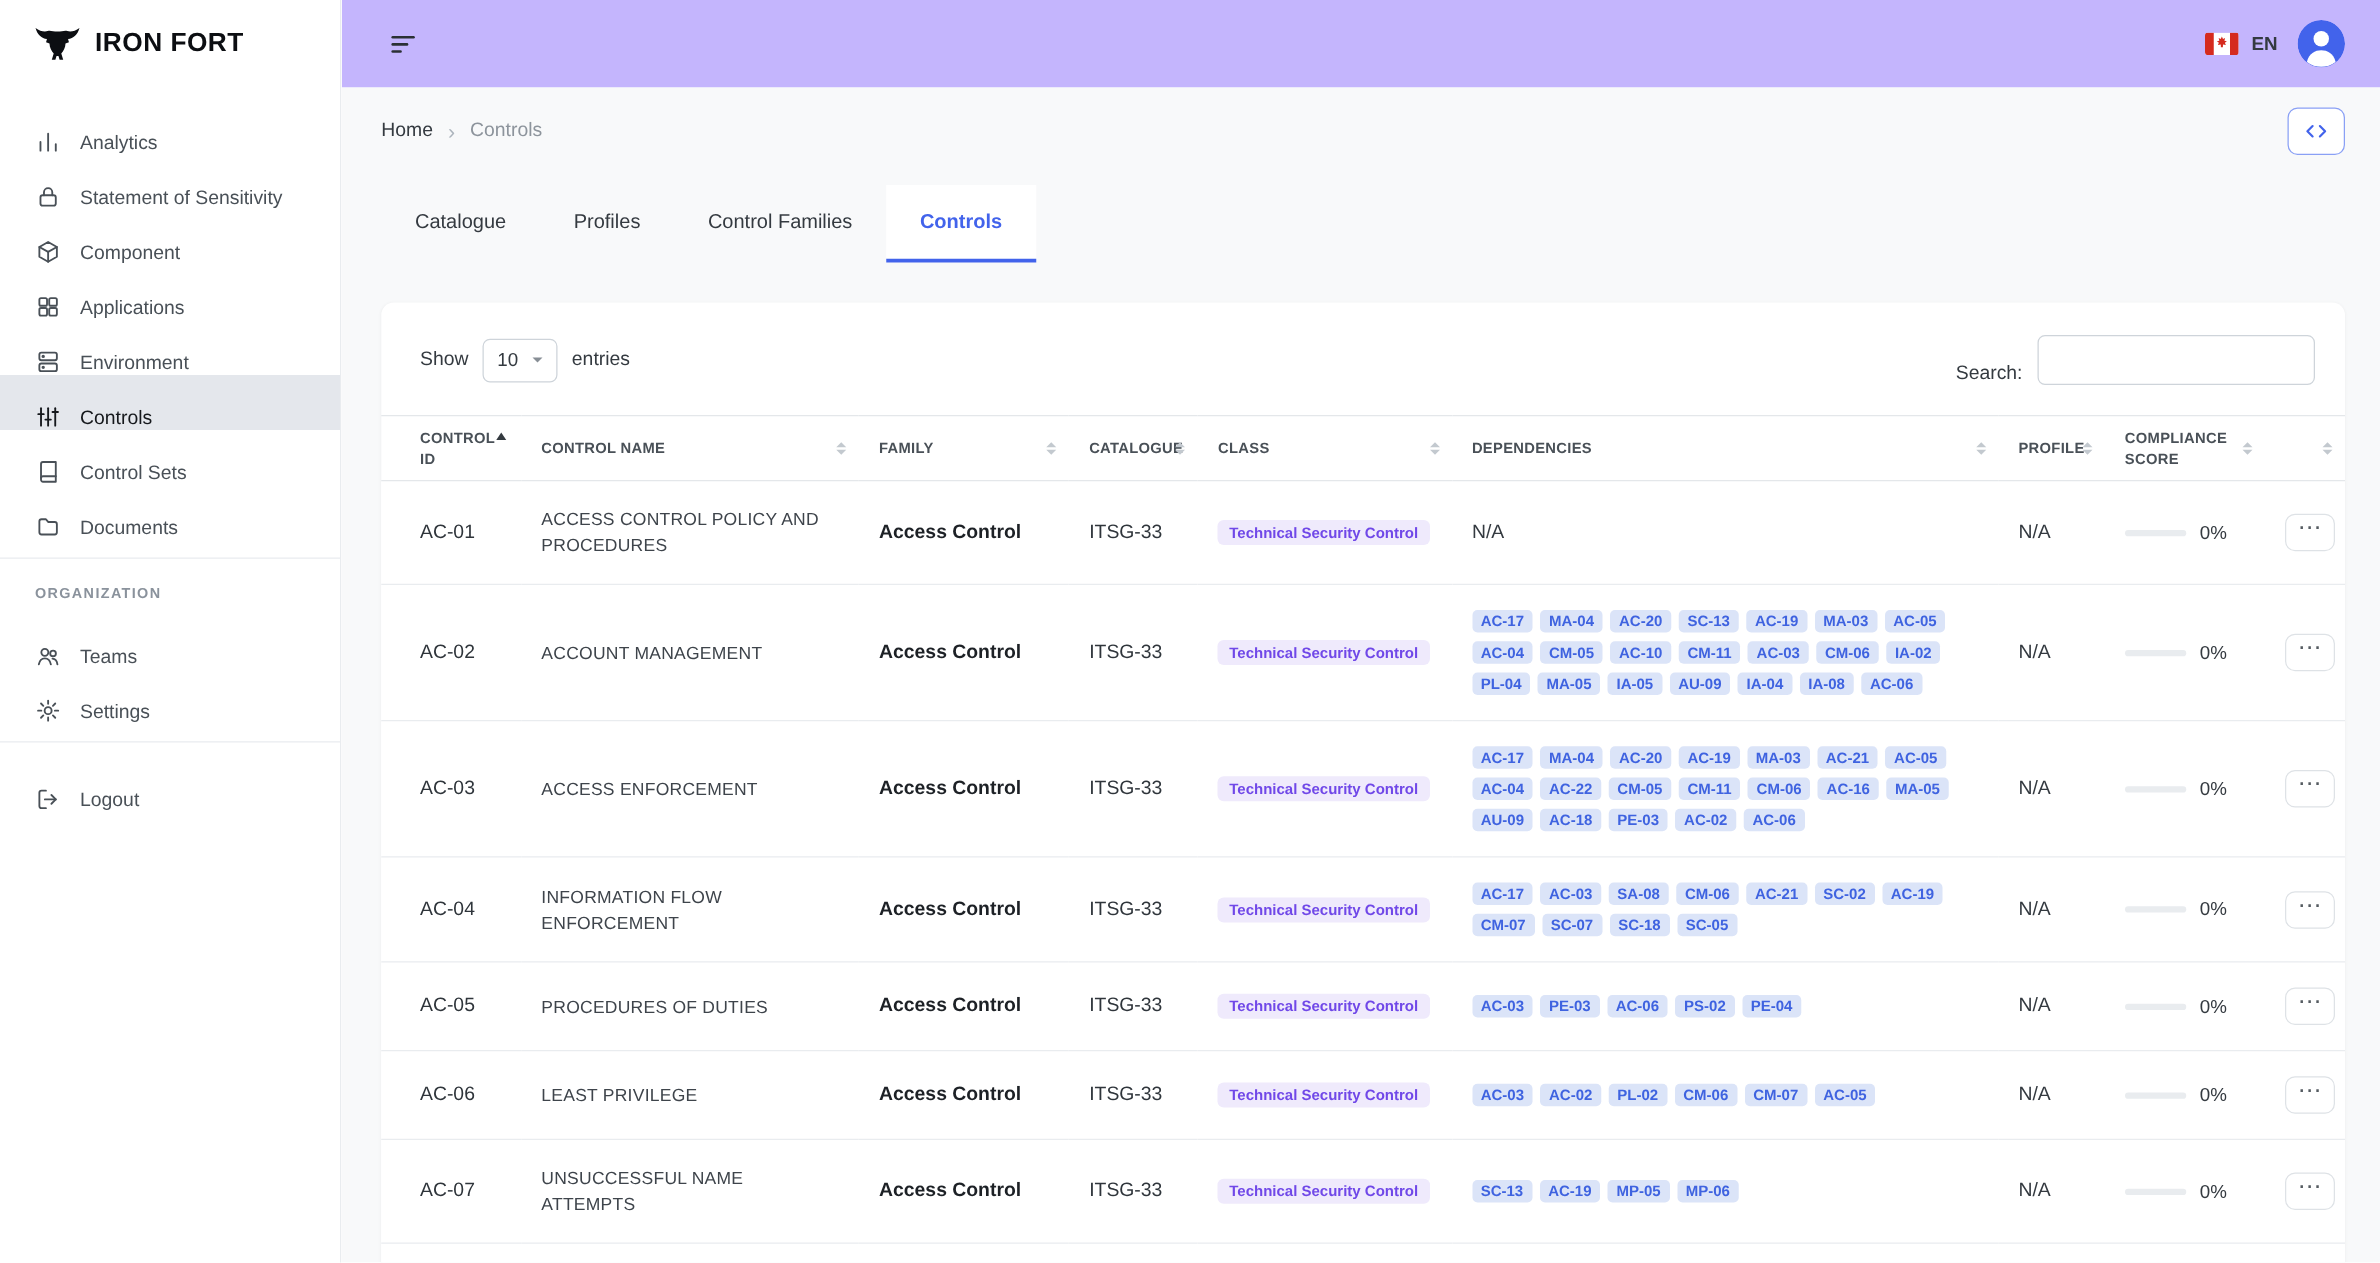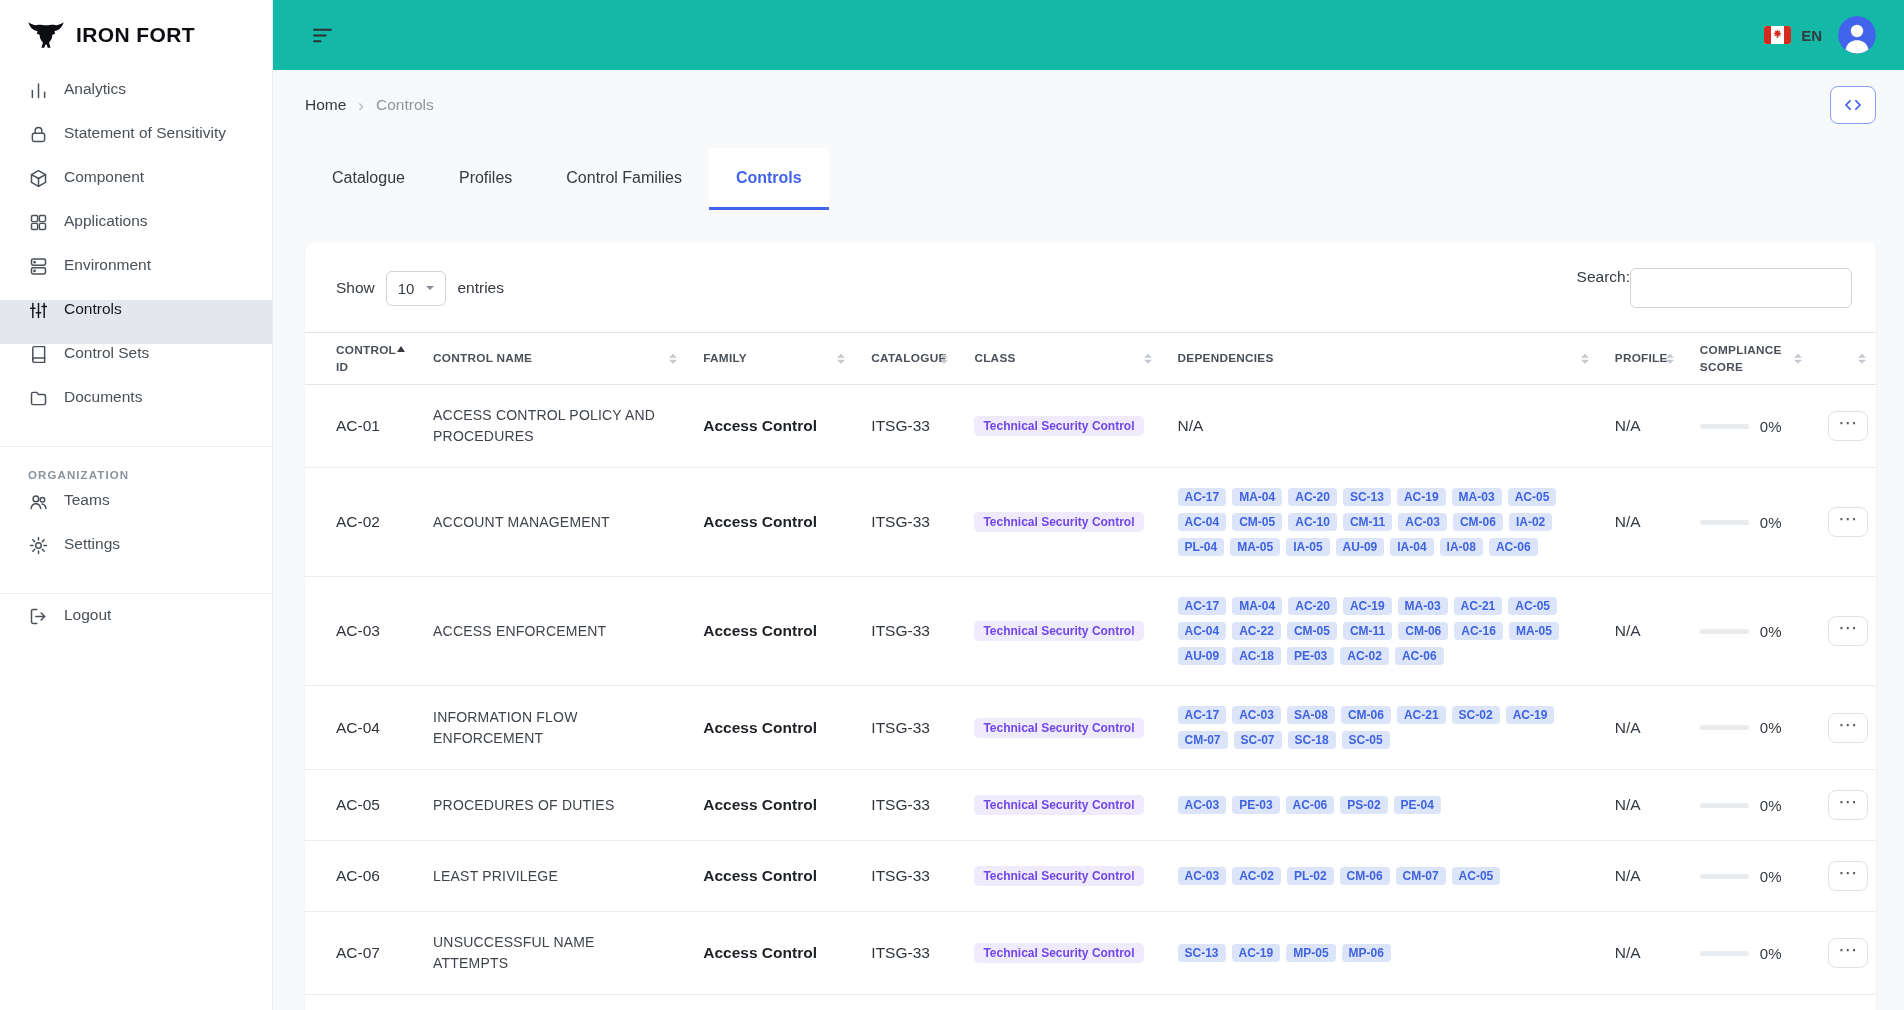--- a/index.html
+++ b/index.html
@@ -6,30 +6,30 @@
   html,body{width:1904px;height:1010px;overflow:hidden}
   body{font-family:"Liberation Sans","DejaVu Sans",sans-serif;background:#fff;color:#212529}
 
   
   .sidebar{position:fixed;left:0;top:0;bottom:0;width:273px;background:#fff;border-right:1px solid #e9ecef;z-index:5}
   .logo-row{height:70px;display:flex;align-items:center;gap:11px;padding:0 18px 0 27px;cursor:pointer}
   .logo-icon svg{width:38px;height:34px;display:block;fill:#0c0e12;stroke:none}
   .logo-text{font-size:21px;font-weight:800;letter-spacing:.4px;color:#0c0e12;white-space:nowrap}
   .nav{padding-top:10px}
   .icon svg{fill:none;stroke:currentColor;stroke-width:1.7;stroke-linecap:round;stroke-linejoin:round;display:block}
-  .nav-item{height:44px;display:flex;align-items:flex-start;gap:15px;padding:0 28px;color:#495057;font-size:15.5px;cursor:pointer;white-space:nowrap}
+  .nav-item{height:44px;display:flex;align-items:flex-end;gap:15px;padding:0 28px;color:#495057;font-size:15.5px;cursor:pointer;white-space:nowrap}
   .nav-item .icon svg{width:21px;height:21px}
   .nav-item.active{background:#e4e7ec;color:#15181c}
   .sidebar-divider{border-top:1px solid #e9ecef;margin-top:14px}
   .section-label{padding:22px 28px 10px;font-size:11.5px;font-weight:700;letter-spacing:1.1px;color:#8a929c}
   #nav-logout{padding-top:12px}
 
   
   .content{margin-left:273px;display:flex;flex-direction:column;height:1010px}
-  .topbar{height:70px;background:#14b8a6;display:flex;align-items:center;justify-content:space-between;padding:0 28px 0 33px;flex:0 0 auto}
+  .topbar{height:70px;background:#c4b5fd;display:flex;align-items:center;justify-content:space-between;padding:0 28px 0 33px;flex:0 0 auto}
   .hamburger{background:none;border:none;cursor:pointer;color:#2b3035;padding:4px}
   .hamburger svg{width:25px;height:25px;stroke-width:2}
   .topbar-right{display:flex;align-items:center}
   .lang-group{display:flex;align-items:center;gap:10px;cursor:pointer}
   .flag{width:27px;height:18px;border-radius:2.5px;overflow:hidden;display:block}
   .flag svg{display:block;width:100%;height:100%}
   .lang{font-size:15px;font-weight:600;color:#343a40}
   .avatar{width:38px;height:38px;border-radius:50%;overflow:hidden;margin-left:16px;cursor:pointer;display:block}
   .avatar svg{display:block;width:100%;height:100%}
 
@@ -45,21 +45,21 @@
 
   .tabs{display:flex;margin-top:24px}
   .tab{height:62px;display:flex;align-items:center;padding:0 27px;font-size:16px;font-weight:500;color:#343a40;border-bottom:3px solid transparent;cursor:pointer;white-space:nowrap}
   .tab.active{background:#fff;color:var(--accent,#4263eb);font-weight:700;border-bottom-color:var(--accent,#4263eb)}
 
   .card{margin-top:32px;background:#fff;border-radius:10px;box-shadow:0 1px 3px rgba(20,24,34,.06);padding:26px 0 60px}
   .table-controls{display:flex;align-items:center;justify-content:space-between;padding:0 24px 0 31px;margin-bottom:24px}
   .show-group{display:flex;align-items:center;gap:11px;font-size:15.5px;color:#343a40}
   .page-select{display:inline-flex;align-items:center;gap:12px;border:1px solid #ced4da;border-radius:6px;background:#fff;padding:8px 11px;font-size:15px;color:#343a40;cursor:pointer;font-family:inherit}
   .caret{width:0;height:0;border-left:4px solid transparent;border-right:4px solid transparent;border-top:4.5px solid #878e95;display:block}
-  .search-group{display:flex;align-items:flex-start;font-size:15.5px;color:#343a40}
+  .search-group{display:flex;align-items:flex-end;gap:12px;font-size:15.5px;color:#343a40}
   .search-input{width:222px;height:40px;border:1px solid #ced4da;border-radius:6px;padding:0 12px;font-size:15px;outline:none;font-family:inherit;background:#fff}
 
   
   table{width:100%;border-collapse:collapse;table-layout:fixed}
   thead th{position:relative;text-align:left;font-size:11.8px;font-weight:700;color:#495057;letter-spacing:.25px;padding:9px 16px;border-top:1px solid #e4e7ea;border-bottom:1px solid #e4e7ea;vertical-align:middle;line-height:1.4;height:46px}
   th.w0{width:112px;padding-left:31px}
   th.w1{width:270px}.w2{width:168px}.w3{width:103px}.w4{width:203px}
   th.w5{width:437px}.w6{width:85px}.w7{width:128px}.w8{width:64px}
   .sort{position:absolute;right:10px;top:50%;transform:translateY(-50%);display:flex;flex-direction:column;gap:2.5px}
   .sort i{width:0;height:0;border-left:4px solid transparent;border-right:4px solid transparent;display:block}

